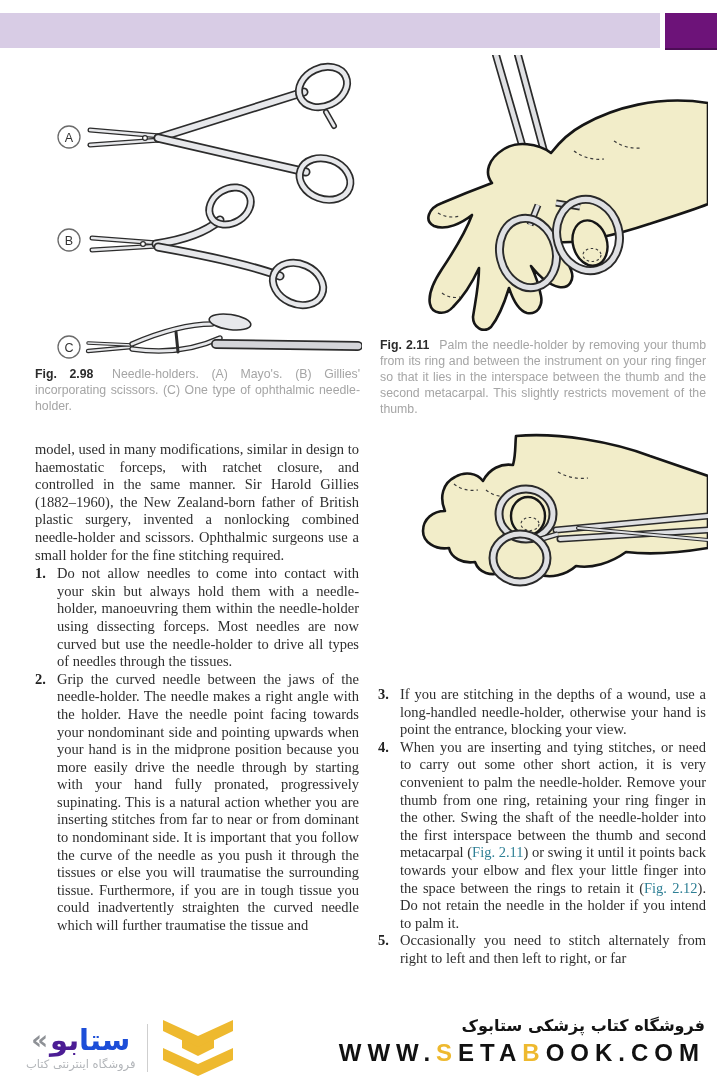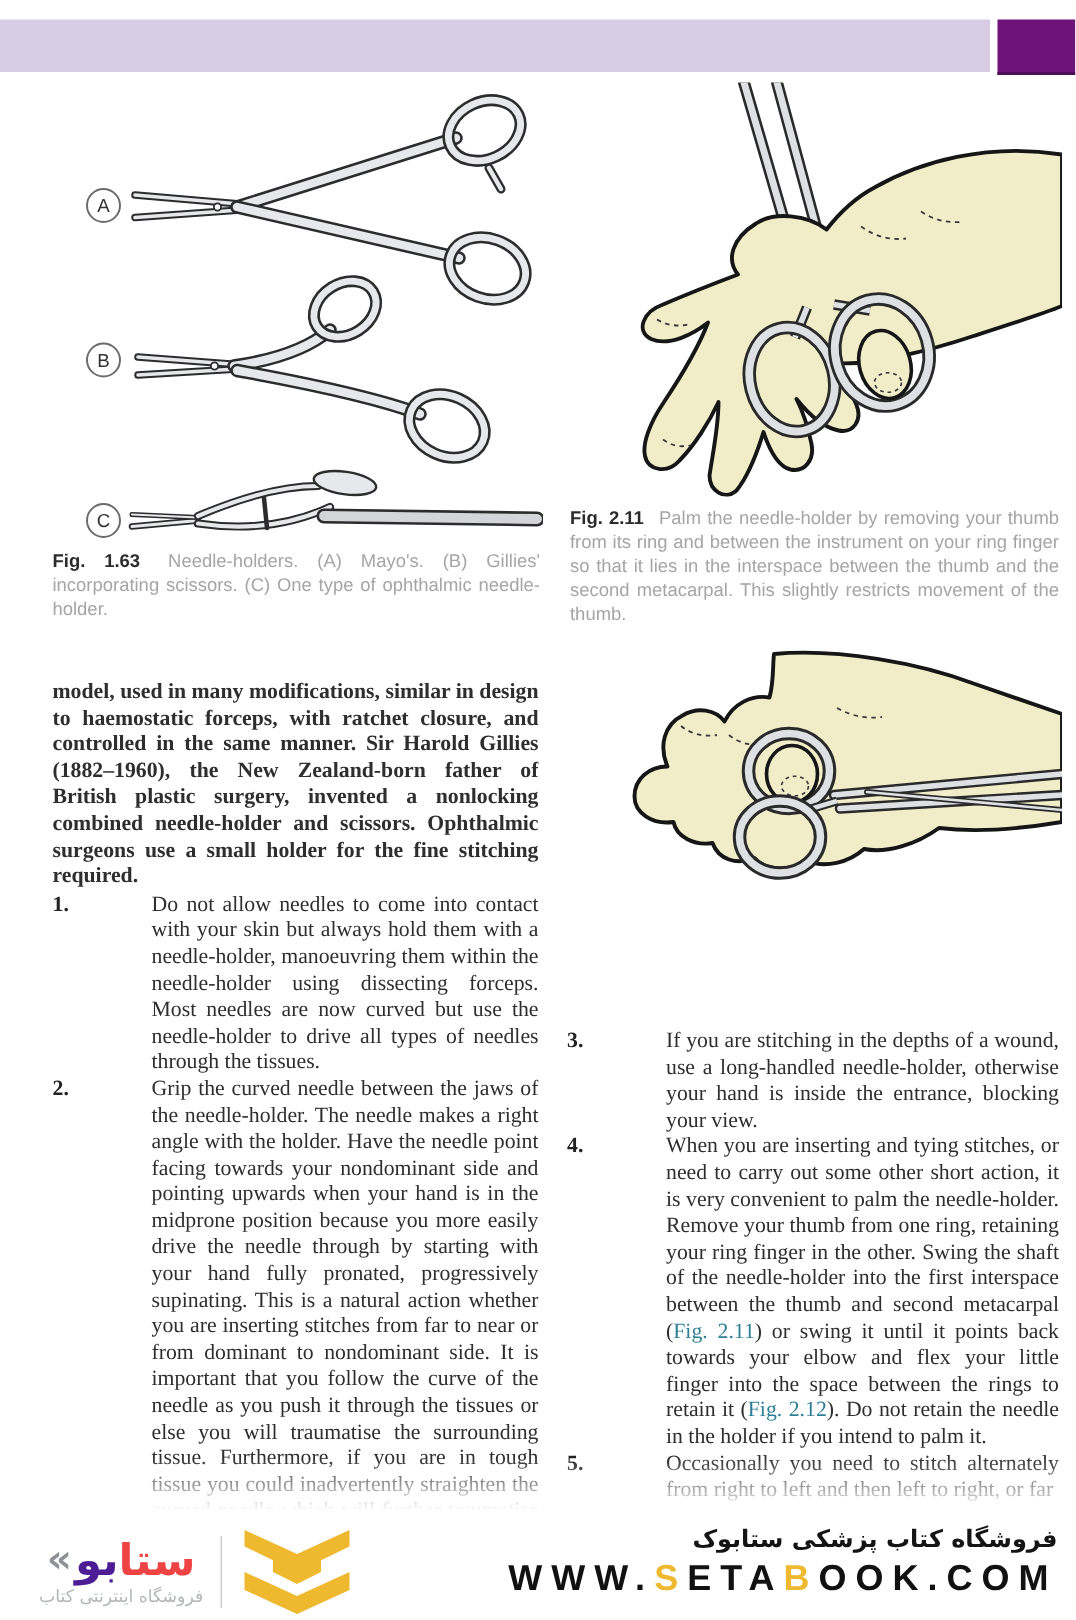--- a/index.html
+++ b/index.html
@@ -6,38 +6,38 @@
   .page{position:relative;width:717px;height:1080px;background:#ffffff;overflow:hidden;
         font-family:"Liberation Serif", serif;color:#2e2e2e;}
   
   .hdr-bar{position:absolute;left:0;top:13px;width:660px;height:35px;background:#d8cce5;}
   .hdr-sq{position:absolute;left:665px;top:13px;width:52px;height:35px;background:#6d1379;border-bottom:2px solid #4c0d55;}
   
   .caption{position:absolute;font-family:"Liberation Sans", sans-serif;font-size:12.3px;line-height:16px;color:#a5a5a5;text-align:justify;}
   .caption .cap-label{font-weight:bold;color:#2b2b2b;padding-right:6px;}
   
   .bodycol{position:absolute;font-size:14.5px;line-height:17.6px;text-align:justify;overflow:hidden;}
-  .intro{margin:12px 0 1px 0;font-weight:bold;}
+  .intro{margin:0 0 1px 0;}
   .li{display:flex;margin:0;}
   .li .num{flex:0 0 22px;font-weight:bold;color:#222;}
-  .li .txt{flex:1;margin-left:44px;}
+  .li .txt{flex:1;}
   .fig-link{color:#2e7f95;}
   
   .illus{position:absolute;}
   
   .fade{position:absolute;left:0;top:972px;width:717px;height:44px;
         background:linear-gradient(to bottom, rgba(255,255,255,0) 0%, #ffffff 80%);}
   
   .footer{position:absolute;left:0;top:1014px;width:717px;height:66px;background:#ffffff;}
   .logo{position:absolute;left:26px;top:6px;display:flex;align-items:center;}
   .wordmark-block{display:flex;flex-direction:column;align-items:center;margin-right:12px;}
   .wordmark{display:flex;align-items:flex-end;font-family:"DejaVu Sans", sans-serif;font-weight:bold;font-size:29px;line-height:30px;}
   .wm-kaf{color:#8e9196;font-size:26px;margin-right:2px;}
   .wm-gray{color:#4c1d95;}
-  .wm-yellow{color:#ef4444;}
+  .wm-yellow{color:#1d4ed8;}
   .tagline{font-family:"DejaVu Sans", sans-serif;font-size:11.5px;color:#b3b6ba;margin-top:2px;}
   .logo-divider{width:1px;height:48px;background:#cfcfcf;margin:0 12px 0 0;}
   .footer-right{position:absolute;right:12px;top:2px;text-align:right;}
   .store-title{font-family:"DejaVu Sans", sans-serif;font-size:16px;font-weight:bold;color:#141414;direction:rtl;}
   .site-url{font-family:"Liberation Sans", sans-serif;font-size:24px;font-weight:bold;color:#111111;letter-spacing:6px;margin-top:4px;}
   .url-accent{color:#eeb92f;}
 </style>
 </head>
 <body>
 
@@ -113,21 +113,21 @@
         <text x="41" y="81.5">A</text>
         <circle cx="41" cy="180" r="11" fill="#ffffff" stroke="#6b6b6b" stroke-width="1.3"></circle>
         <text x="41" y="184.5">B</text>
         <circle cx="41" cy="287" r="11" fill="#ffffff" stroke="#6b6b6b" stroke-width="1.3"></circle>
         <text x="41" y="291.5">C</text>
       </g>
     </svg>
   </div>
 
   <div class="caption" style="left:35px;top:366px;width:325px;">
-    <span class="cap-label">Fig. 1.63</span>
+    <span class="cap-label">Fig. 2.98</span>
     <span>Needle-holders. (A) Mayo's. (B) Gillies' incorporating scissors. (C) One type of ophthalmic needle-holder.</span>
   </div>
 
   <div class="illus" style="left:378px;top:55px;">
     <svg width="330" height="276" viewBox="0 0 330 276">
 
       <g stroke-linecap="round">
         <line x1="118" y1="0" x2="162" y2="152" stroke="#2a2a2a" stroke-width="8"></line>
         <line x1="118" y1="0" x2="162" y2="152" stroke="#dfe0e3" stroke-width="4.6"></line>
         <line x1="140" y1="0" x2="180" y2="148" stroke="#2a2a2a" stroke-width="8"></line>
@@ -252,21 +252,21 @@
     </div>
     <div class="li">
       <span class="num">2.</span>
       <span class="txt">Grip the curved needle between the jaws of the needle-holder. The needle makes a right angle with the holder. Have the needle point facing towards your nondominant side and pointing upwards when your hand is in the midprone position because you more easily drive the needle through by starting with your hand fully pronated, progressively supinating. This is a natural action whether you are inserting stitches from far to near or from dominant to nondominant side. It is important that you follow the curve of the needle as you push it through the tissues or else you will traumatise the surrounding tissue. Furthermore, if you are in tough tissue you could inadvertently straighten the curved needle which will further traumatise the tissue and</span>
     </div>
   </div>
 
   <div class="bodycol" style="left:378px;top:686px;width:328px;height:327px;">
     <div class="li">
       <span class="num">3.</span>
-      <span class="txt">If you are stitching in the depths of a wound, use a long-handled needle-holder, otherwise your hand is inside the entrance, blocking your view.</span>
+      <span class="txt">If you are stitching in the depths of a wound, use a long-handled needle-holder, otherwise your hand is point the entrance, blocking your view.</span>
     </div>
     <div class="li">
       <span class="num">4.</span>
       <span class="txt"><span>When you are inserting and tying stitches, or need to carry out some other short action, it is very convenient to palm the needle-holder. Remove your thumb from one ring, retaining your ring finger in the other. Swing the shaft of the needle-holder into the first interspace between the thumb and second metacarpal (</span><span class="fig-link">Fig. 2.11</span><span>) or swing it until it points back towards your elbow and flex your little finger into the space between the rings to retain it (</span><span class="fig-link">Fig. 2.12</span><span>). Do not retain the needle in the holder if you intend to palm it.</span></span>
     </div>
     <div class="li">
       <span class="num">5.</span>
       <span class="txt">Occasionally you need to stitch alternately from right to left and then left to right, or far</span>
     </div>
   </div>

